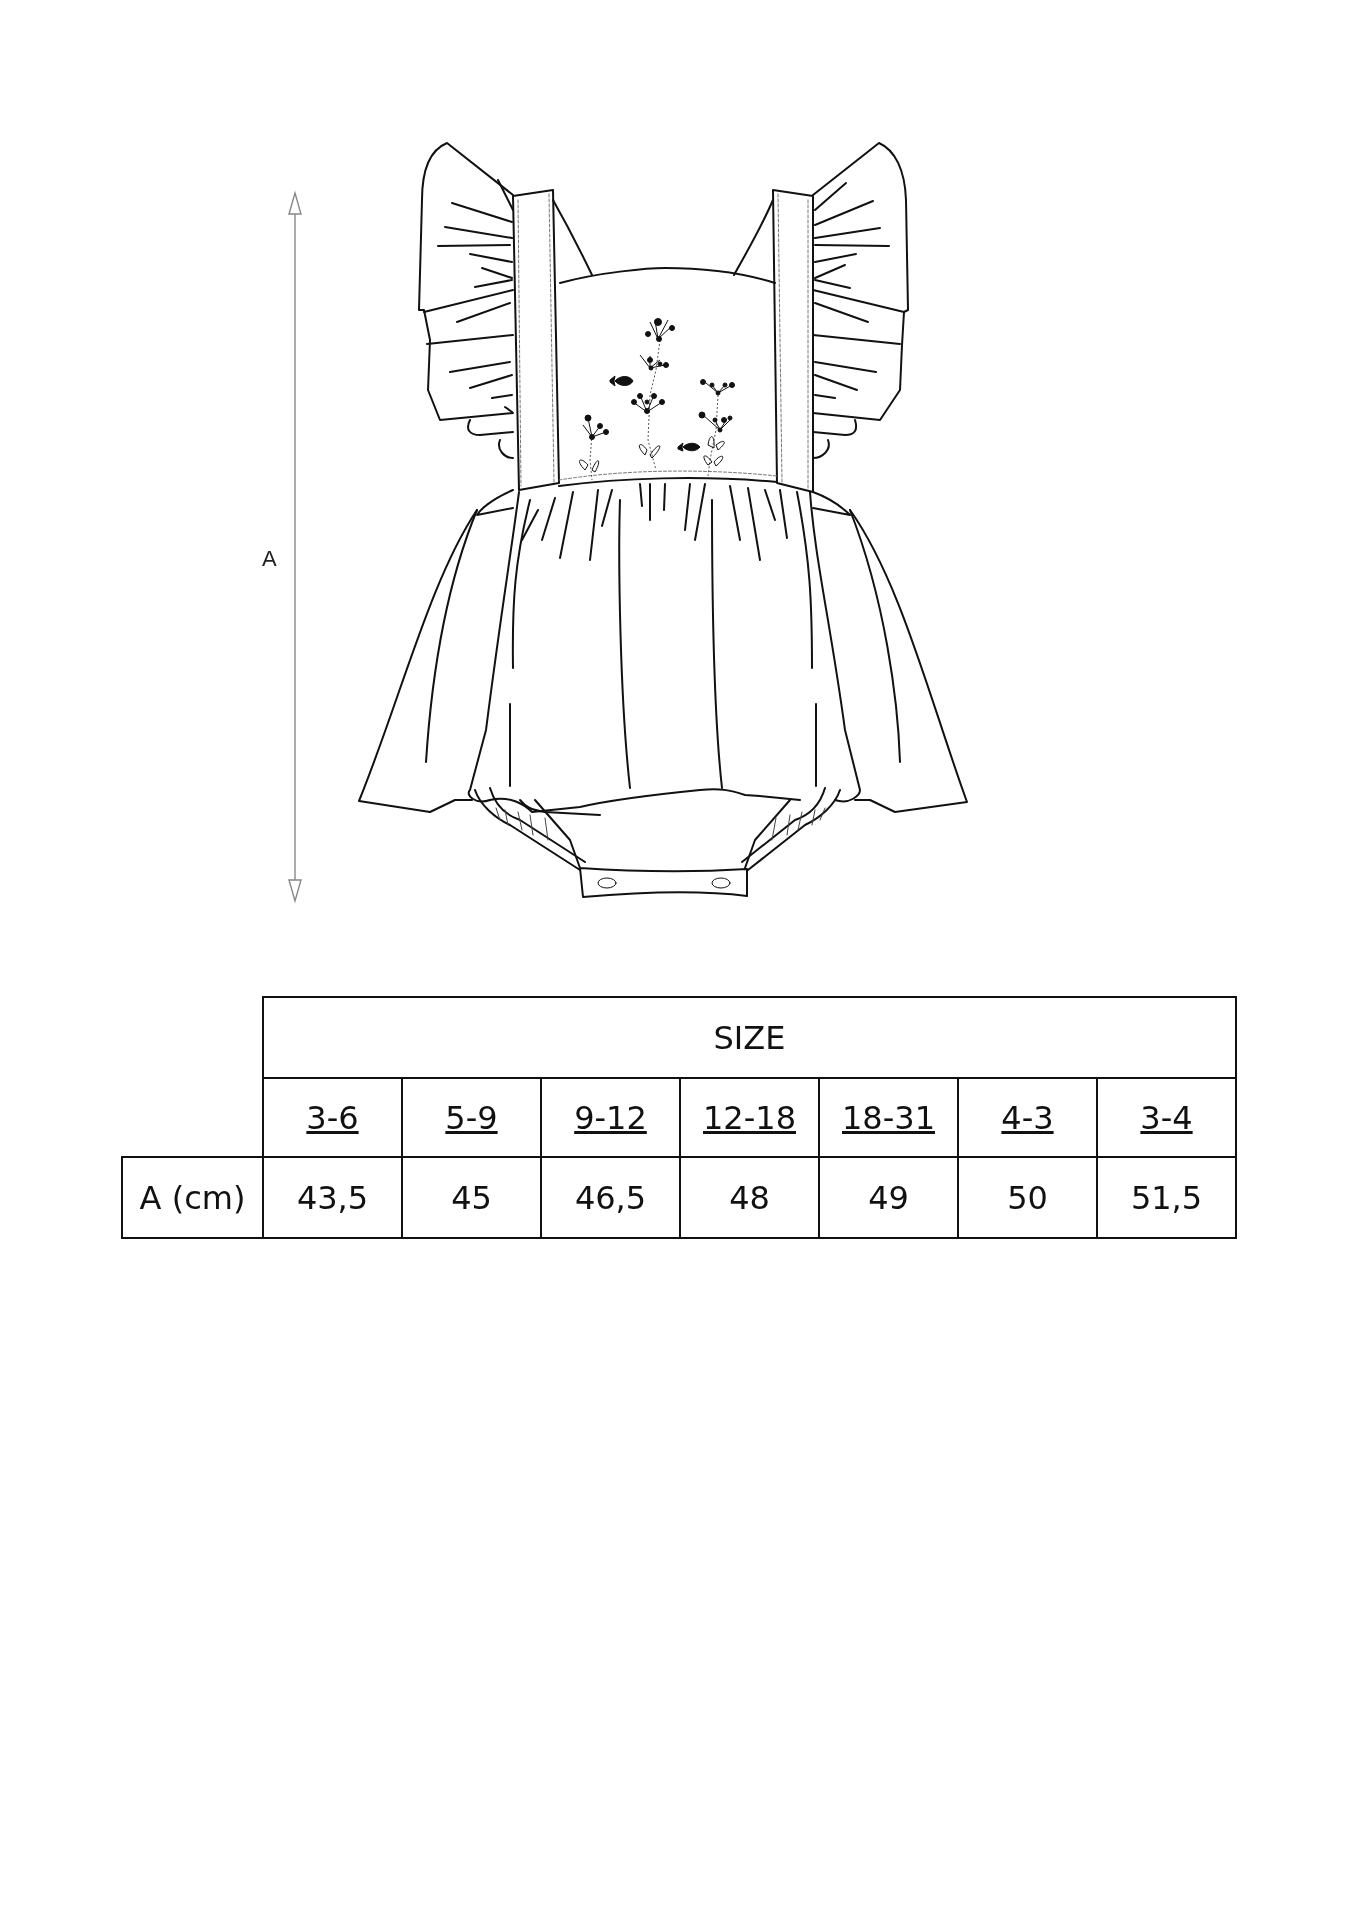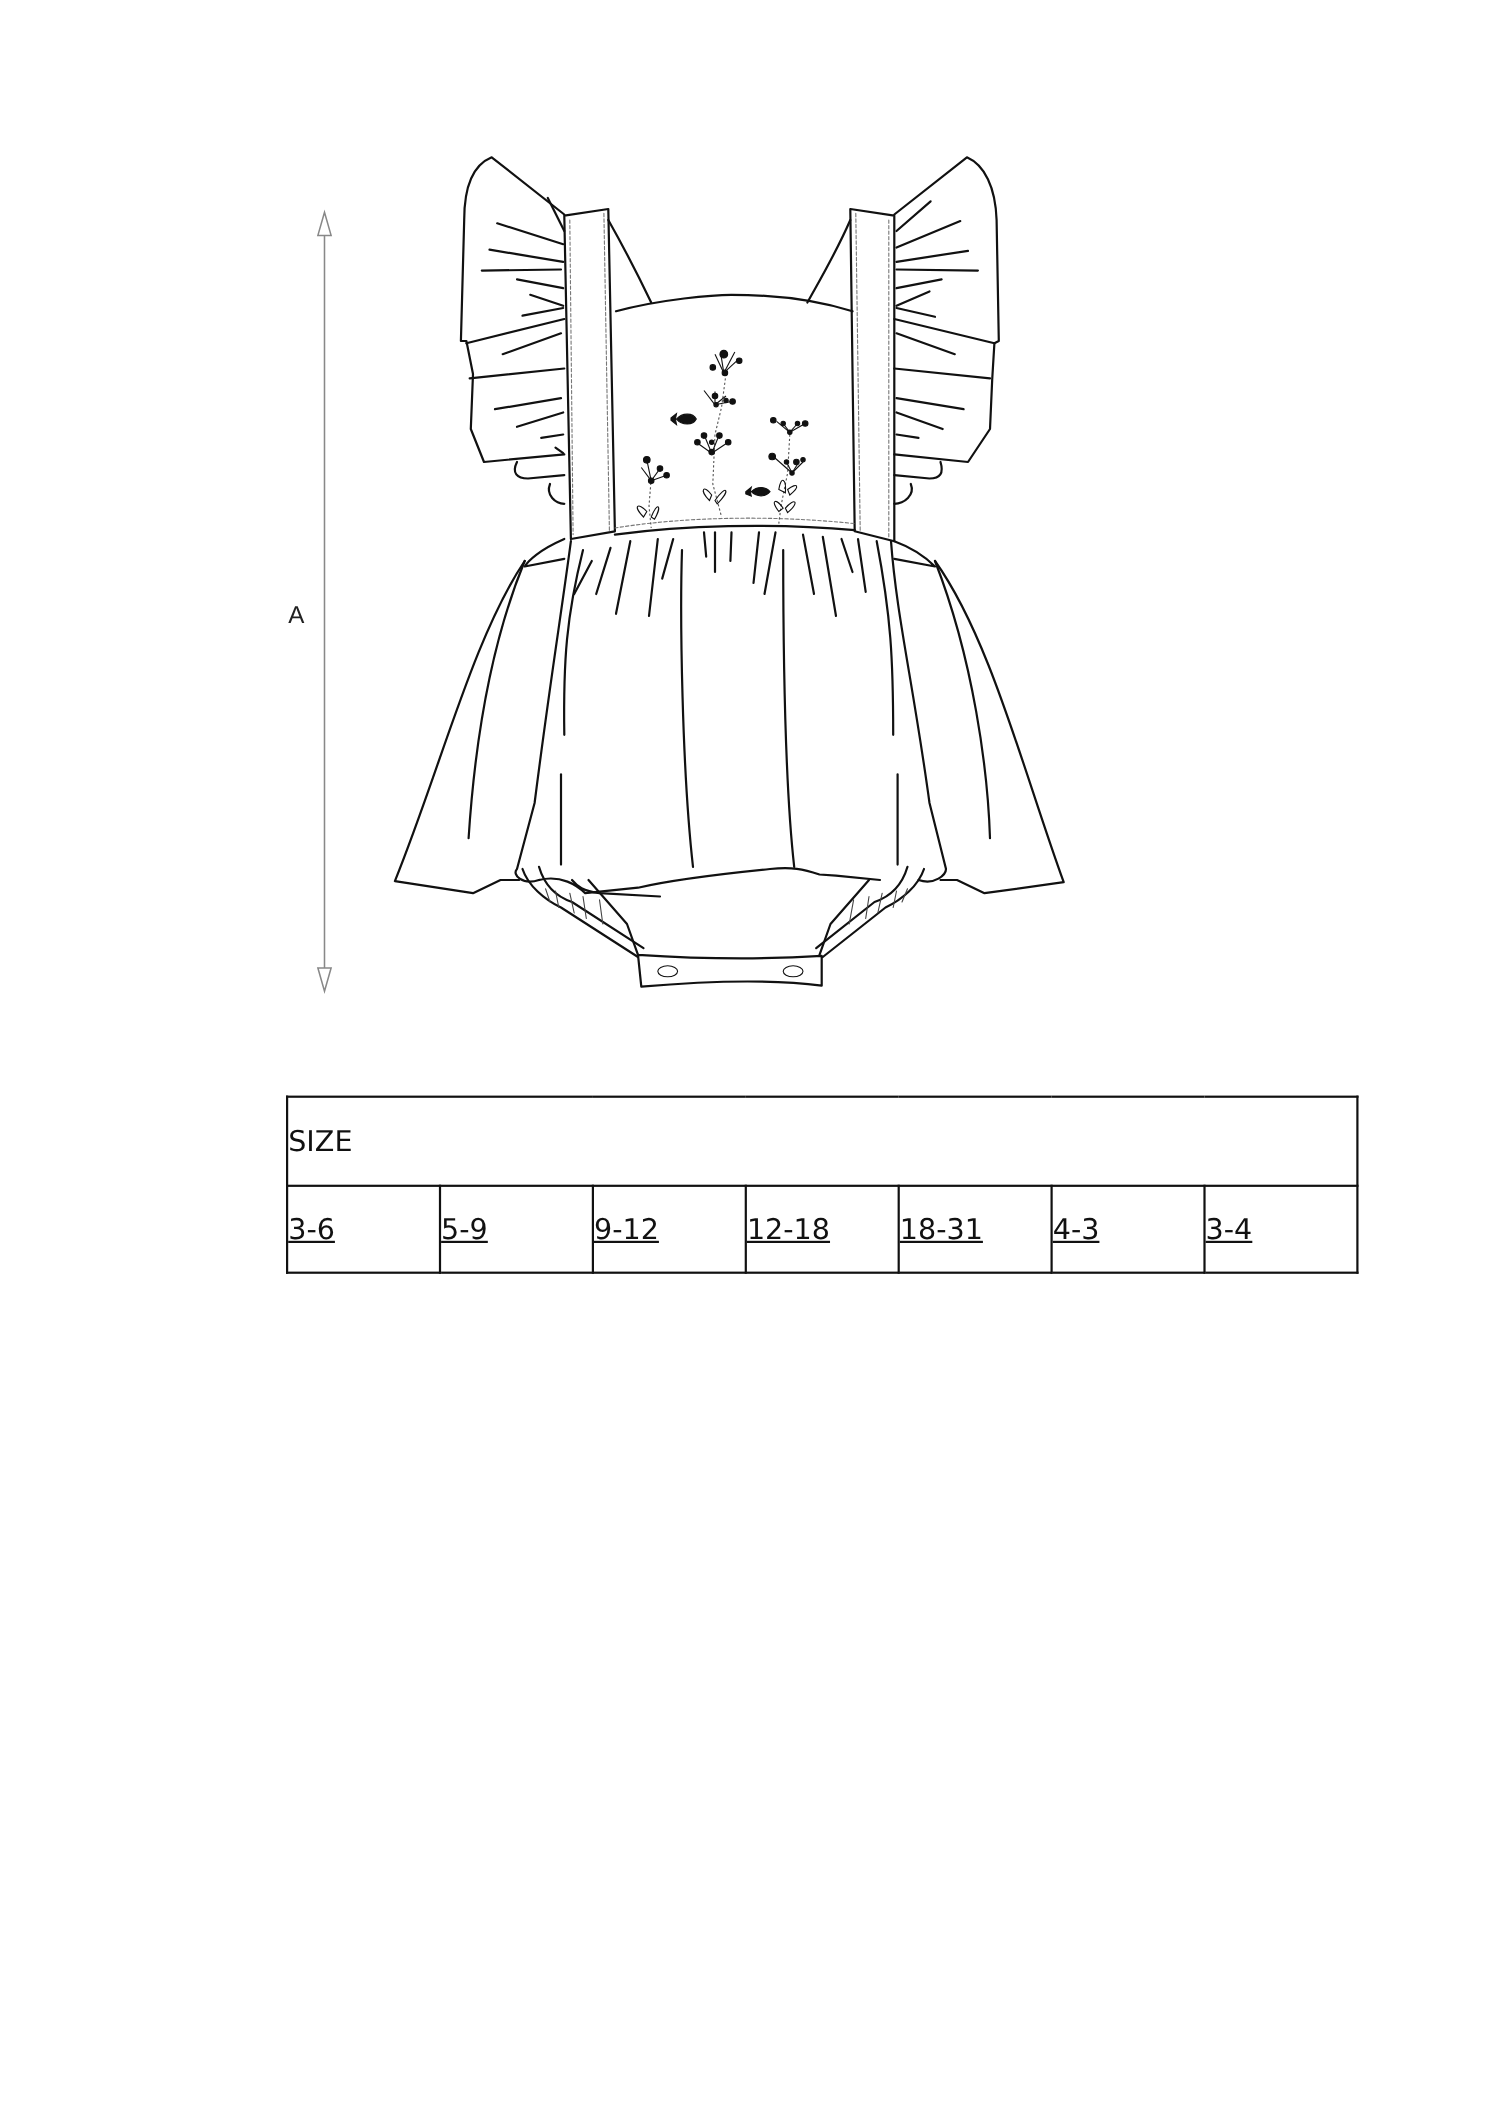--- a/index.html
+++ b/index.html
@@ -3,22 +3,22 @@
 <meta charset="utf-8">
 <style>
   html, body { margin: 0; padding: 0; background: #ffffff; }
   body { width: 1360px; height: 1922px; position: relative; overflow: hidden;
          font-family: "Liberation Sans", sans-serif; color: #111111; }
   .sketch { position: absolute; left: 0; top: 0; width: 1360px; height: 960px; }
   .dim-label { position: absolute; left: 262px; top: 546px; font-size: 22px;
                font-family: "Liberation Sans", sans-serif; color: #222; }
   table.size-chart { position: absolute; left: 121px; top: 996px;
                      border-collapse: collapse; font-family: "DejaVu Sans", sans-serif; }
-  table.size-chart td { border: 2px solid #111; text-align: left; vertical-align: middle;
-                        font-size: 26px; padding: 0; margin-top: 24px; }
+  table.size-chart td { border: 2px solid #111; text-align: center; vertical-align: middle;
+                        font-size: 32px; padding: 0; margin-top: 24px; }
   td.blank { border: none !important; width: 139px; }
   td.size-head { height: 79px; }
   td.size-col { width: 137px; height: 77px; text-decoration: underline; }
   td.row-label { width: 139px; height: 79px; }
   td.val { height: 79px; }
 </style>
 </head>
 <body>
 
 <svg class="sketch" viewBox="0 0 1360 960" xmlns="http://www.w3.org/2000/svg">
@@ -231,14 +231,24 @@
   <tr>
     <td class="blank"></td>
     <td class="size-col">3-6</td>
     <td class="size-col">5-9</td>
     <td class="size-col">9-12</td>
     <td class="size-col">12-18</td>
     <td class="size-col">18-31</td>
     <td class="size-col">4-3</td>
     <td class="size-col">3-4</td>
   </tr>
+  <tr>
+    <td class="row-label">A (cm)</td>
+    <td class="val">43,5</td>
+    <td class="val">45</td>
+    <td class="val">46,5</td>
+    <td class="val">48</td>
+    <td class="val">49</td>
+    <td class="val">50</td>
+    <td class="val">51,5</td>
+  </tr>
 </tbody>
   </table>
 
 </body></html>

